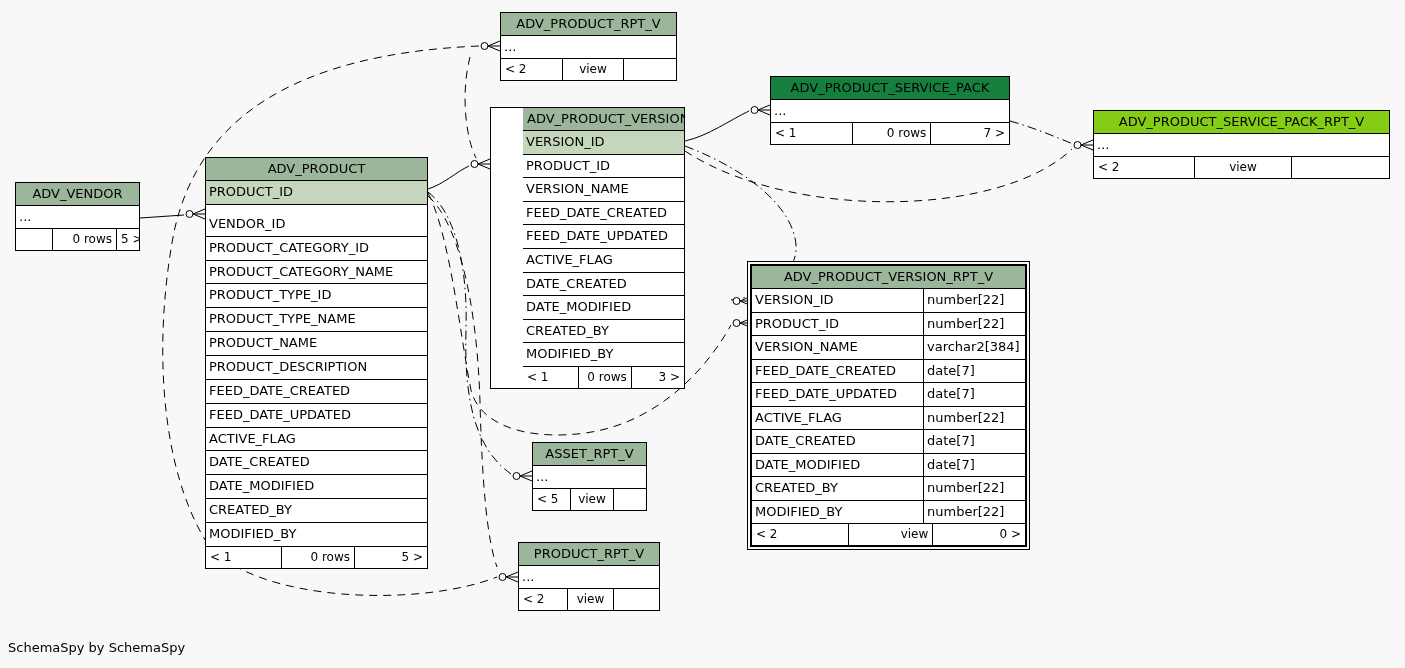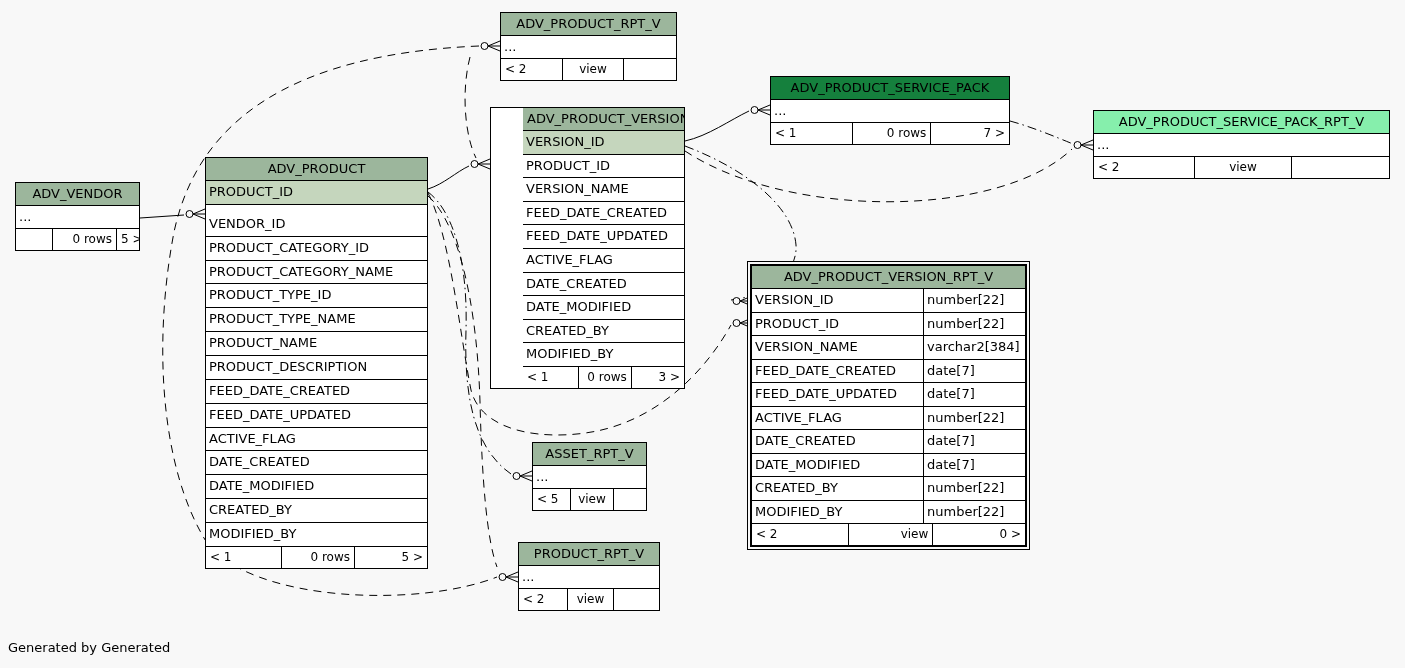--- a/index.html
+++ b/index.html
@@ -147,21 +147,21 @@
         <div class="ent-row" style="height: 22px; line-height: 22px;">
           <span class="col-name">...</span>
         </div>
         <div class="ent-footer">
           <div class="cell" style="width: 81px; text-align: left; height: 21px; line-height: 21px;">&lt; 1</div>
           <div class="cell" style="width: 79px; text-align: right; height: 21px; line-height: 21px;">0 rows</div>
           <div class="cell" style="width: 79px; text-align: right; height: 21px; line-height: 21px;">7 &gt;</div>
         </div>
       </div>
       <div class="entity" style="left: 1093px; top: 110px; width: 297px;">
-        <div class="ent-header" style="background: #86efac;">ADV_PRODUCT_SERVICE_PACK_RPT_V</div>
+        <div class="ent-header" style="background: #84cc16;">ADV_PRODUCT_SERVICE_PACK_RPT_V</div>
         <div class="ent-row" style="height: 22px; line-height: 22px;">
           <span class="col-name">...</span>
         </div>
         <div class="ent-footer">
           <div class="cell" style="width: 100px; text-align: left; height: 21px; line-height: 21px;">&lt; 2</div>
           <div class="cell" style="width: 97px; text-align: center; height: 21px; line-height: 21px;">view</div>
           <div class="cell" style="width: 97px; text-align: right; height: 21px; line-height: 21px;"></div>
         </div>
       </div>
       <div class="entity" style="left: 490px; top: 107px; width: 195px; padding-left: 32px;">
@@ -330,14 +330,14 @@
         <div class="ent-row" style="height: 22px; line-height: 22px;">
           <span class="col-name">...</span>
         </div>
         <div class="ent-footer">
           <div class="cell" style="width: 48px; text-align: left; height: 21px; line-height: 21px;">&lt; 2</div>
           <div class="cell" style="width: 46px; text-align: center; height: 21px; line-height: 21px;">view</div>
           <div class="cell" style="width: 46px; text-align: right; height: 21px; line-height: 21px;"></div>
         </div>
       </div>
     </div>
-  <div class="credit">Generated by Generated</div>
+  <div class="credit">SchemaSpy by SchemaSpy</div>
 </div>
 
 </body></html>

